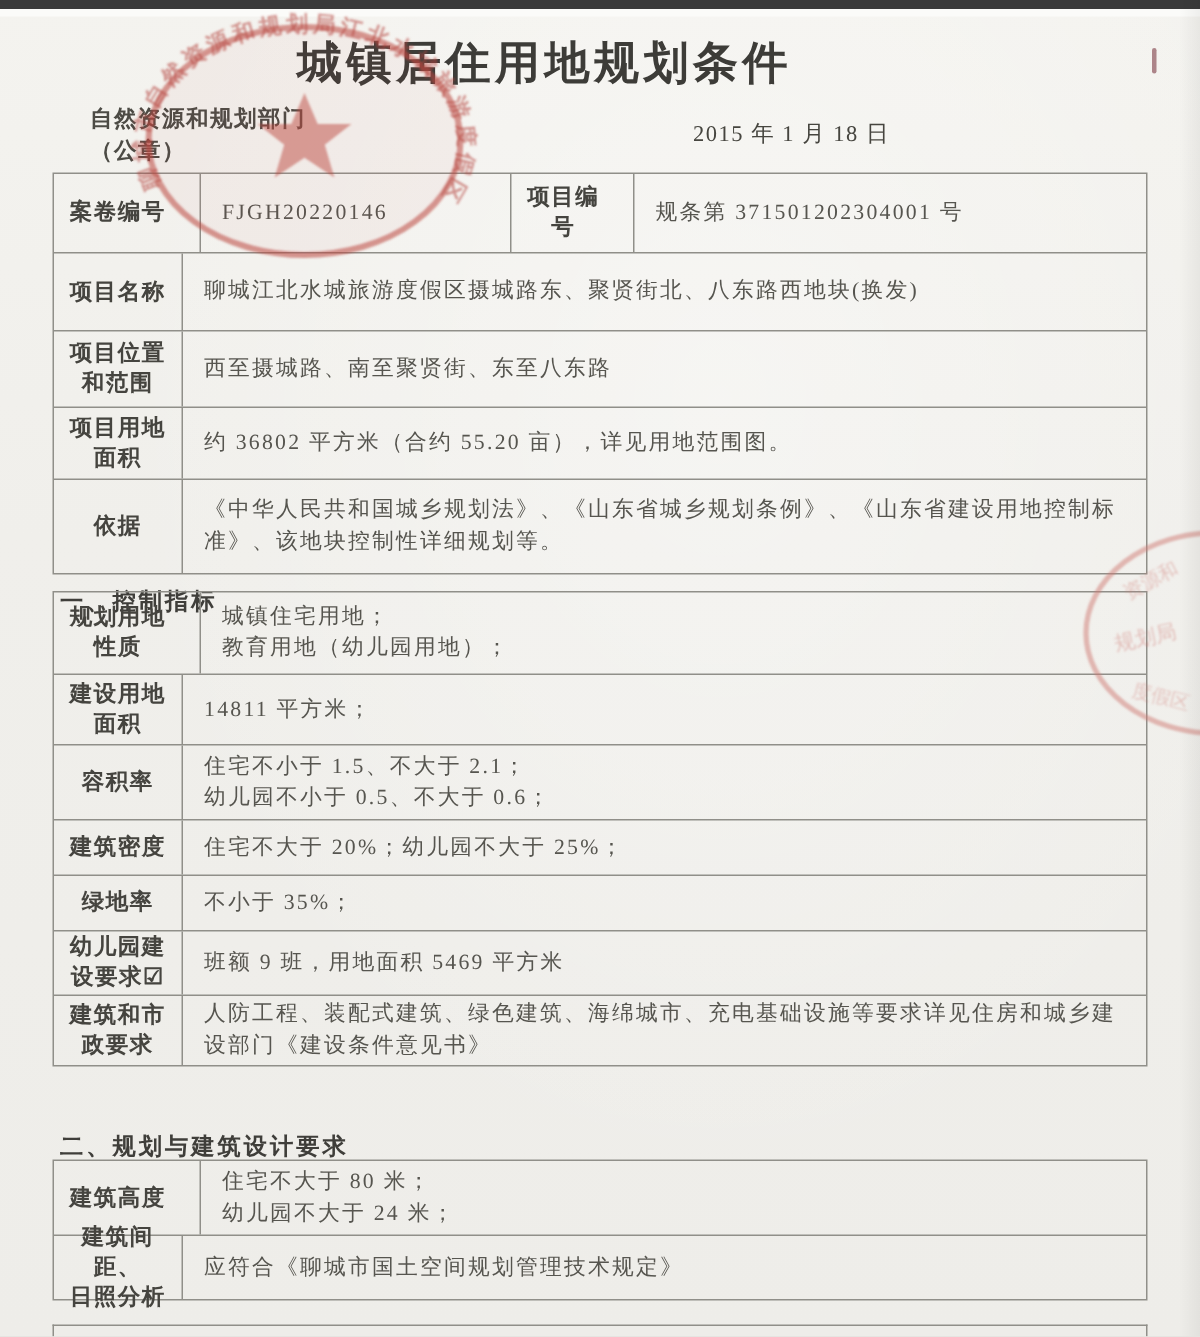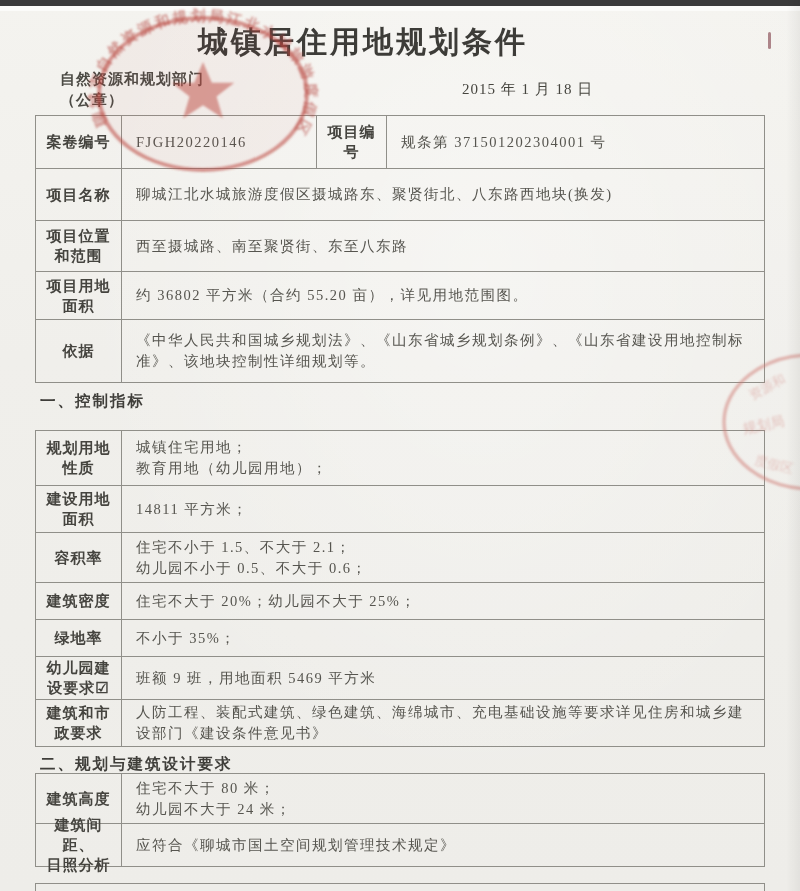--- a/index.html
+++ b/index.html
@@ -17,21 +17,21 @@
   .doc-title{
     position:absolute;left:198px;top:22px;
     font-size:30px;font-weight:bold;letter-spacing:3px;color:#3d3c38;
   }
   .stamp-note-1{position:absolute;left:60px;top:70px;font-size:15px;font-weight:bold;letter-spacing:1px;color:#4c4b45;}
   .stamp-note-2{position:absolute;left:60px;top:91px;width:170px;font-size:15px;font-weight:bold;letter-spacing:1px;color:#4c4b45;}
   .doc-date{position:absolute;left:462px;top:80px;font-size:15px;letter-spacing:1px;color:#46453f;}
 
   .tbl{position:absolute;left:35px;width:730px;border:1px solid #908f89;box-sizing:border-box;}
   .row{display:flex;align-items:stretch;border-top:1px solid #908f89;box-sizing:border-box;}
-  .row:first-child{border-top:none;}
+  .row:first-child{border-top:none;gap:12px;}
   .cell{box-sizing:border-box;display:flex;align-items:center;}
   .lbl{
     flex:0 0 85px;justify-content:center;text-align:center;
     font-size:15px;font-weight:bold;color:#45443f;letter-spacing:1px;
     line-height:20px;white-space:pre-line;padding:2px 3px;
   }
   .val{
     flex:1;border-left:1px solid #908f89;
     font-size:14.5px;color:#56554f;letter-spacing:1.5px;line-height:21px;
     white-space:pre-line;padding:3px 12px 3px 14px;
@@ -92,21 +92,21 @@
       <div class="cell val">约 36802 平方米（合约 55.20 亩），详见用地范围图。</div>
     </div>
     <div class="row" style="height:63px">
       <div class="cell lbl">依据</div>
       <div class="cell val">《中华人民共和国城乡规划法》、《山东省城乡规划条例》、《山东省建设用地控制标准》、该地块控制性详细规划等。</div>
     </div>
   </div>
 
   <div class="section-title" style="top:391px">一、控制指标</div>
 
-  <div class="tbl" style="top:430px">
+  <div class="tbl" style="top:394px">
     <div class="row" style="height:54px">
       <div class="cell lbl">规划用地
 性质</div>
       <div class="cell val">城镇住宅用地；
 教育用地（幼儿园用地）；</div>
     </div>
     <div class="row" style="height:47px">
       <div class="cell lbl">建设用地
 面积</div>
       <div class="cell val">14811 平方米；</div>

